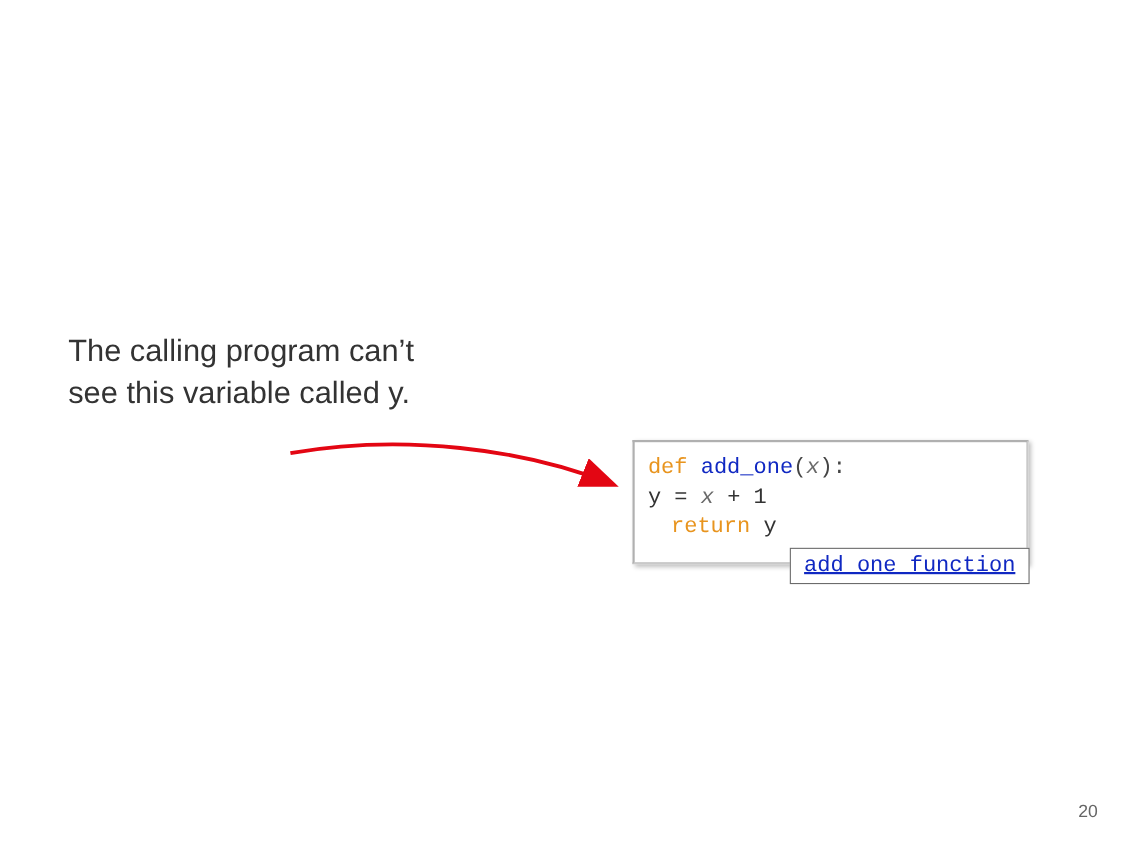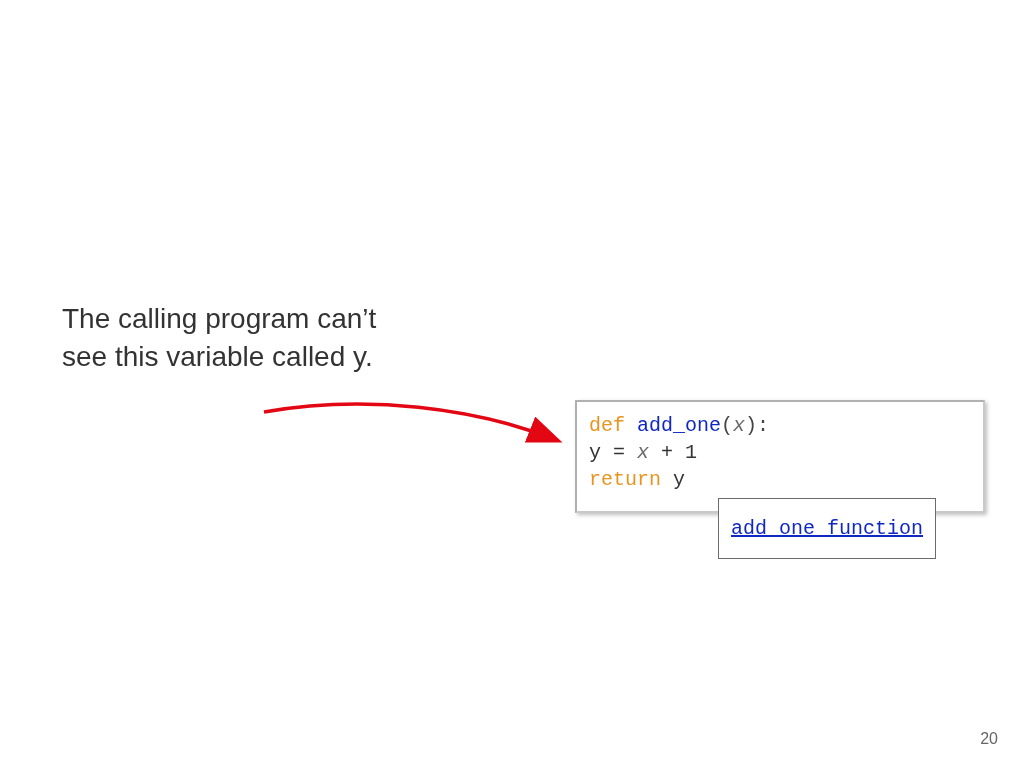--- a/index.html
+++ b/index.html
@@ -2,31 +2,31 @@
 <html><head>
 <meta charset="utf-8">
 <style>
   * { box-sizing: border-box; margin: 0; padding: 0; }
   html, body { width: 1024px; height: 768px; background: #ffffff; font-family: "Gill Sans", "Gill Sans MT", "Trebuchet MS", "Segoe UI", sans-serif; color: #2b2b2b; overflow: hidden; }
   .slide { position: relative; width: 1024px; height: 768px; }
   .title { position: absolute; left: 0; right: 0; top: 50px; text-align: center; font-size: 36px; font-weight: 400; line-height: 1.25; color: #333; }
   .title .line { display: block; }
   .body-text { position: absolute; left: 62px; top: 300px; width: 330px; font-size: 28px; font-weight: 300; line-height: 1.35; color: #333; }
   .arrow-wrap { position: absolute; left: 256px; top: 400px; width: 320px; height: 60px; pointer-events: none; }
-  .code-box { position: absolute; left: 575px; top: 400px; width: 410px; background: #ffffff; border: 2px solid #c9c9c9; border-top-color: #b0b0b0; border-left-color: #b0b0b0; box-shadow: 2px 2px 4px rgba(0,0,0,0.25); padding: 10px 12px 18px; font-family: "Courier New", Courier, monospace; font-size: 20px; line-height: 1.35; }
+  .code-box { position: absolute; left: 575px; top: 400px; width: 360px; background: #ffffff; border: 2px solid #c9c9c9; border-top-color: #b0b0b0; border-left-color: #b0b0b0; box-shadow: 2px 2px 4px rgba(0,0,0,0.25); padding: 10px 12px 18px; font-family: "Courier New", Courier, monospace; font-size: 20px; line-height: 1.35; }
   .code-box .line1 .kw-def { color: #e8941e; }
   .code-box .line1 .fn-name { color: #1028c2; }
   .code-box .line1 .paren { color: #444; }
   .code-box .line1 .param { color: #6a6a6a; font-style: italic; }
   .code-box .line2 { color: #333; }
   .code-box .line2 .v-y { color: #333; }
   .code-box .line2 .v-x { color: #6a6a6a; font-style: italic; }
-  .code-box .line3 .kw-return { color: #e8941e; }
+  .code-box .line3 .kw-return { color: #e8941e; margin-left: 21px; }
   .code-box .line3 .v-y { color: #333; }
-  .link-box { position: absolute; left: 718px; top: 498px; background: #ffffff; border: 1px solid #6b6b6b; padding: 18px 12px; font-family: "Courier New", Courier, monospace; font-size: 20px; }
+  .link-box { position: absolute; left: 718px; top: 498px; background: #ffffff; border: 1px solid #6b6b6b; padding: 4px 12px; font-family: "Courier New", Courier, monospace; font-size: 20px; }
   .link-box a { color: #1028c2; text-decoration: underline; }
   .page-number { position: absolute; right: 26px; bottom: 20px; font-size: 16px; color: #666; font-weight: 300; }
 </style>
 </head>
 <body>
 
 <div class="slide">
 
 
   <p class="body-text">The calling program can’t see this variable called y.</p>

